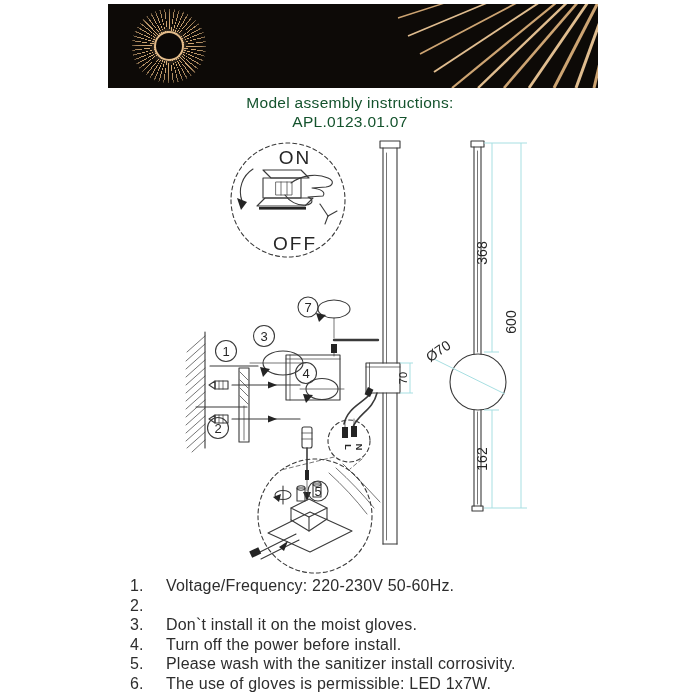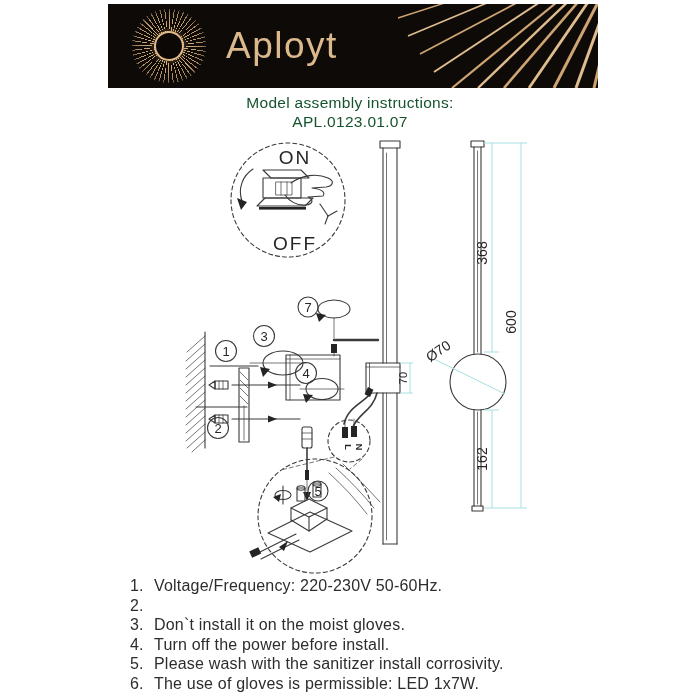--- a/index.html
+++ b/index.html
@@ -36,30 +36,29 @@
   .mk{font-size:13px;text-anchor:middle;}
   .dimtxt{font-size:14px;text-anchor:middle;}
   .swtxt{font-size:19px;text-anchor:middle;letter-spacing:2px;}
   .wiretxt{font-size:9px;font-weight:bold;text-anchor:middle;}
 
   
   .instructions{position:absolute;left:0;top:576px;width:700px;margin:0;
     padding:0 0 0 130px;list-style:none;box-sizing:border-box;}
   .inst{display:flex;font-size:16px;color:#2d2d2d;line-height:19.6px;letter-spacing:.2px;}
   .inst-num{width:24px;flex:none;}
-  .inst-text{margin-left:0;white-space:nowrap;}
+  .inst-text{margin-left:12px;white-space:nowrap;}
 </style>
 </head>
 <body>
 
 <div class="page">
 
   <div class="banner">
     <div class="sunburst"></div>
-    <div class="brand">Aployt</div>
     <svg class="rays" width="230" height="84" viewBox="0 0 230 84">
       <g stroke="#cda472" fill="none">
         <line x1="260" y1="-60" x2="30" y2="14" stroke-width="1.4"></line>
         <line x1="260" y1="-60" x2="40" y2="32" stroke-width="1.6" stroke="#e0bd8f"></line>
         <line x1="260" y1="-60" x2="52" y2="50" stroke-width="1.8"></line>
         <line x1="260" y1="-60" x2="66" y2="68" stroke-width="2" stroke="#e0bd8f"></line>
         <line x1="260" y1="-60" x2="84" y2="84" stroke-width="2.2"></line>
         <line x1="260" y1="-60" x2="110" y2="84" stroke-width="2.4" stroke="#e0bd8f"></line>
         <line x1="260" y1="-60" x2="136" y2="84" stroke-width="2.6"></line>
         <line x1="260" y1="-60" x2="161" y2="84" stroke-width="2.8" stroke="#e0bd8f"></line>

